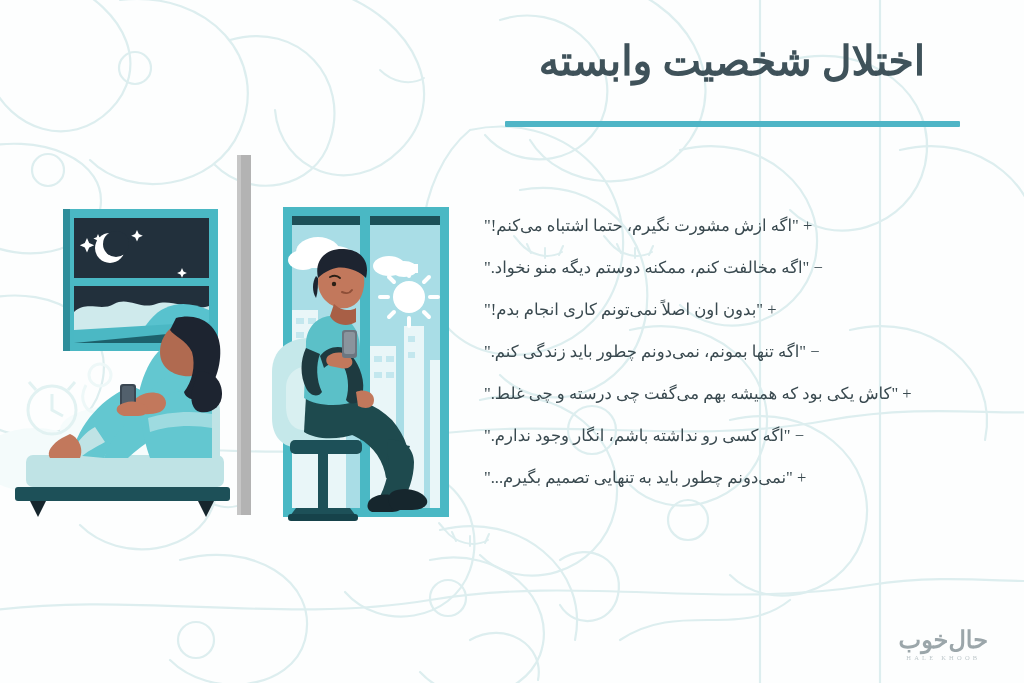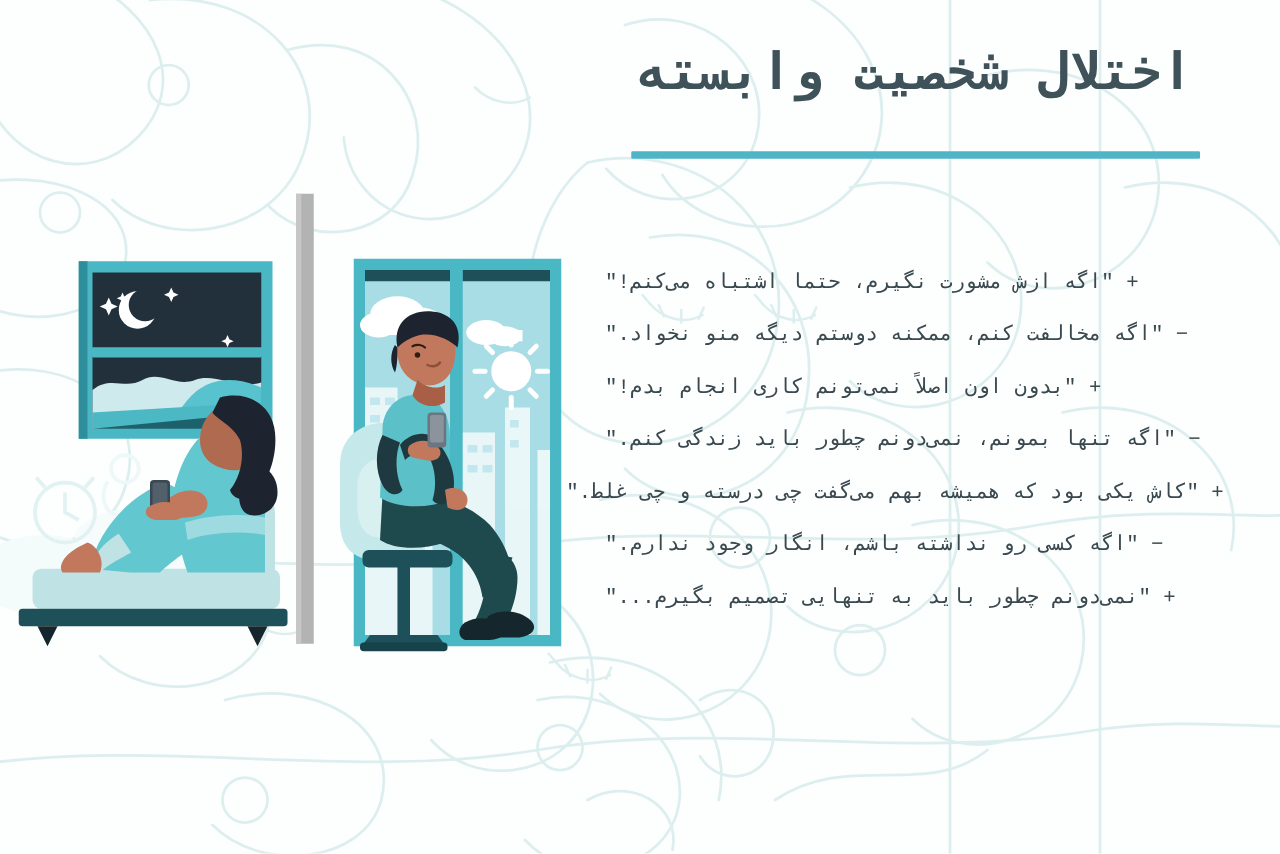--- a/index.html
+++ b/index.html
@@ -9,21 +9,21 @@
     background: #ffffff;
   }
   * { box-sizing: border-box; }
 
   .poster {
     position: relative;
     width: 1024px;
     height: 683px;
     overflow: hidden;
     background: #fdfefe;
-    font-family: Liberation Mono, monospace;
+    font-family: Liberation Serif, serif;
   }
 
   
   .bg-doodles {
     position: absolute;
     inset: 0;
     z-index: 0;
     pointer-events: none;
   }
   .bg-doodles svg { display: block; width: 100%; height: 100%; }
@@ -405,14 +405,18 @@
         <span class="quote-bullet">−</span>
         <span>"اگه کسی رو نداشته باشم، انگار وجود ندارم."</span>
       </div>
       <div class="quote-line">
         <span class="quote-bullet">+</span>
         <span>"نمی‌دونم چطور باید به تنهایی تصمیم بگیرم..."</span>
       </div>
     </div>
   </div>
 
+  <div class="brand">
+    <div class="brand-mark">حال‌خوب</div>
+    <div class="brand-sub">HALE KHOOB</div>
+  </div>
 
 </div>
 
 </body></html>

